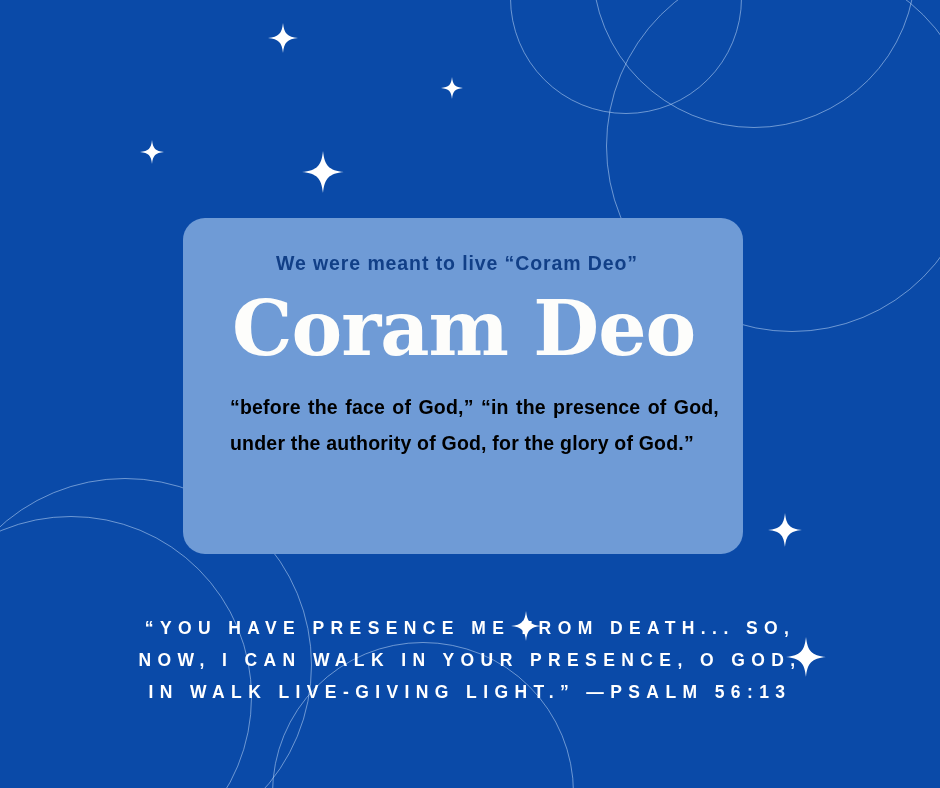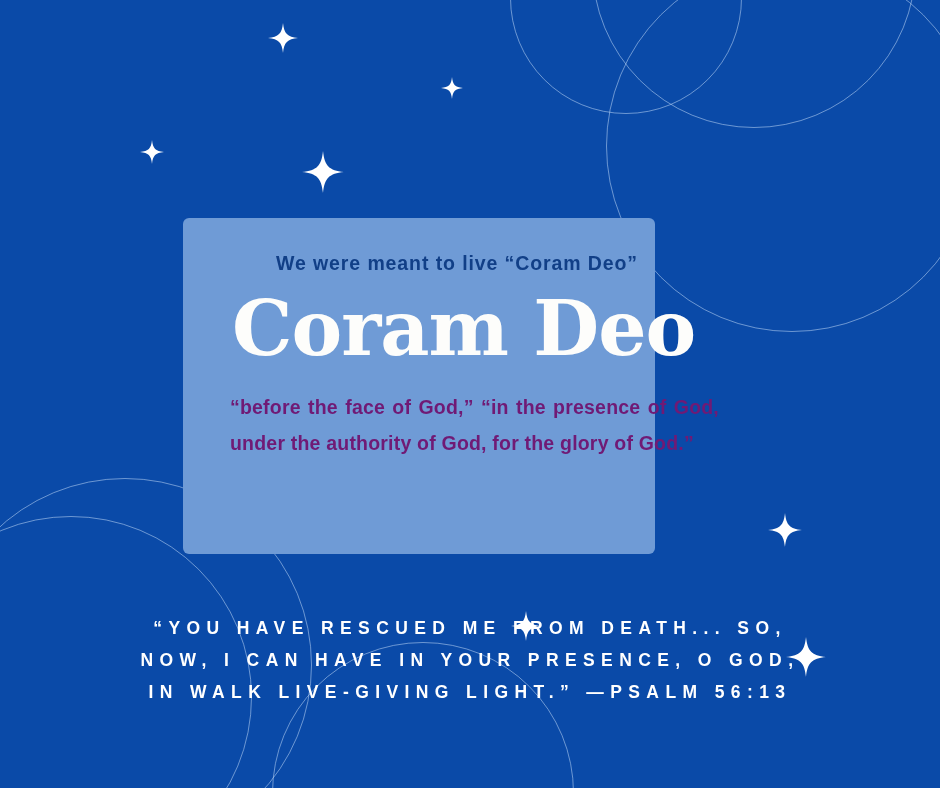--- a/index.html
+++ b/index.html
@@ -36,24 +36,24 @@
     pointer-events: none;
     transform: translate(-50%, -50%);
   }
   .star svg { display: block; }
 
   
   .card {
     position: absolute;
     left: 183px;
     top: 218px;
-    width: 472px;
+    width: 560px;
     height: 336px;
     background: #6f9bd6;
-    border-radius: 6px;
+    border-radius: 22px;
     box-sizing: border-box;
     padding: 34px 46px 0 47px;
   }
   .card-kicker {
     color: #113f87;
     font-size: 19.5px;
     font-weight: 700;
     letter-spacing: 0.9px;
     margin: 0;
     padding-left: 46px;
@@ -65,21 +65,21 @@
     color: #fdfdfb;
     font-family: "DejaVu Serif", serif;
     font-weight: 700;
     font-size: 76px;
     line-height: 1.0;
     letter-spacing: -1px;
     white-space: nowrap;
   }
   .card-body {
     margin: 22px 0 0 0;
-    color: #701a75;
+    color: #000000;
     font-size: 19.5px;
     font-weight: 700;
     line-height: 36px;
     text-align: justify;
     width: 489px;
     letter-spacing: 0.2px;
   }
 
   
   .scripture {
@@ -147,18 +147,18 @@
       </div>
     </div>
 
   <div class="card">
     <p class="card-kicker">We were meant to live  “Coram Deo”</p>
     <h1 class="card-title">Coram Deo</h1>
     <p class="card-body">“before the face of God,” “in the presence of God, under the authority of God, for the glory of God.”</p>
   </div>
 
   <div class="scripture">
-    <span class="sline">“YOU HAVE RESCUED ME FROM DEATH... SO,</span>
-    <span class="sline">NOW, I CAN HAVE IN YOUR PRESENCE, O GOD,</span>
+    <span class="sline">“YOU HAVE PRESENCE ME FROM DEATH... SO,</span>
+    <span class="sline">NOW, I CAN WALK IN YOUR PRESENCE, O GOD,</span>
     <span class="sline">IN WALK LIVE-GIVING LIGHT.” —PSALM 56:13</span>
   </div>
 
 </div>
 
 </body></html>

